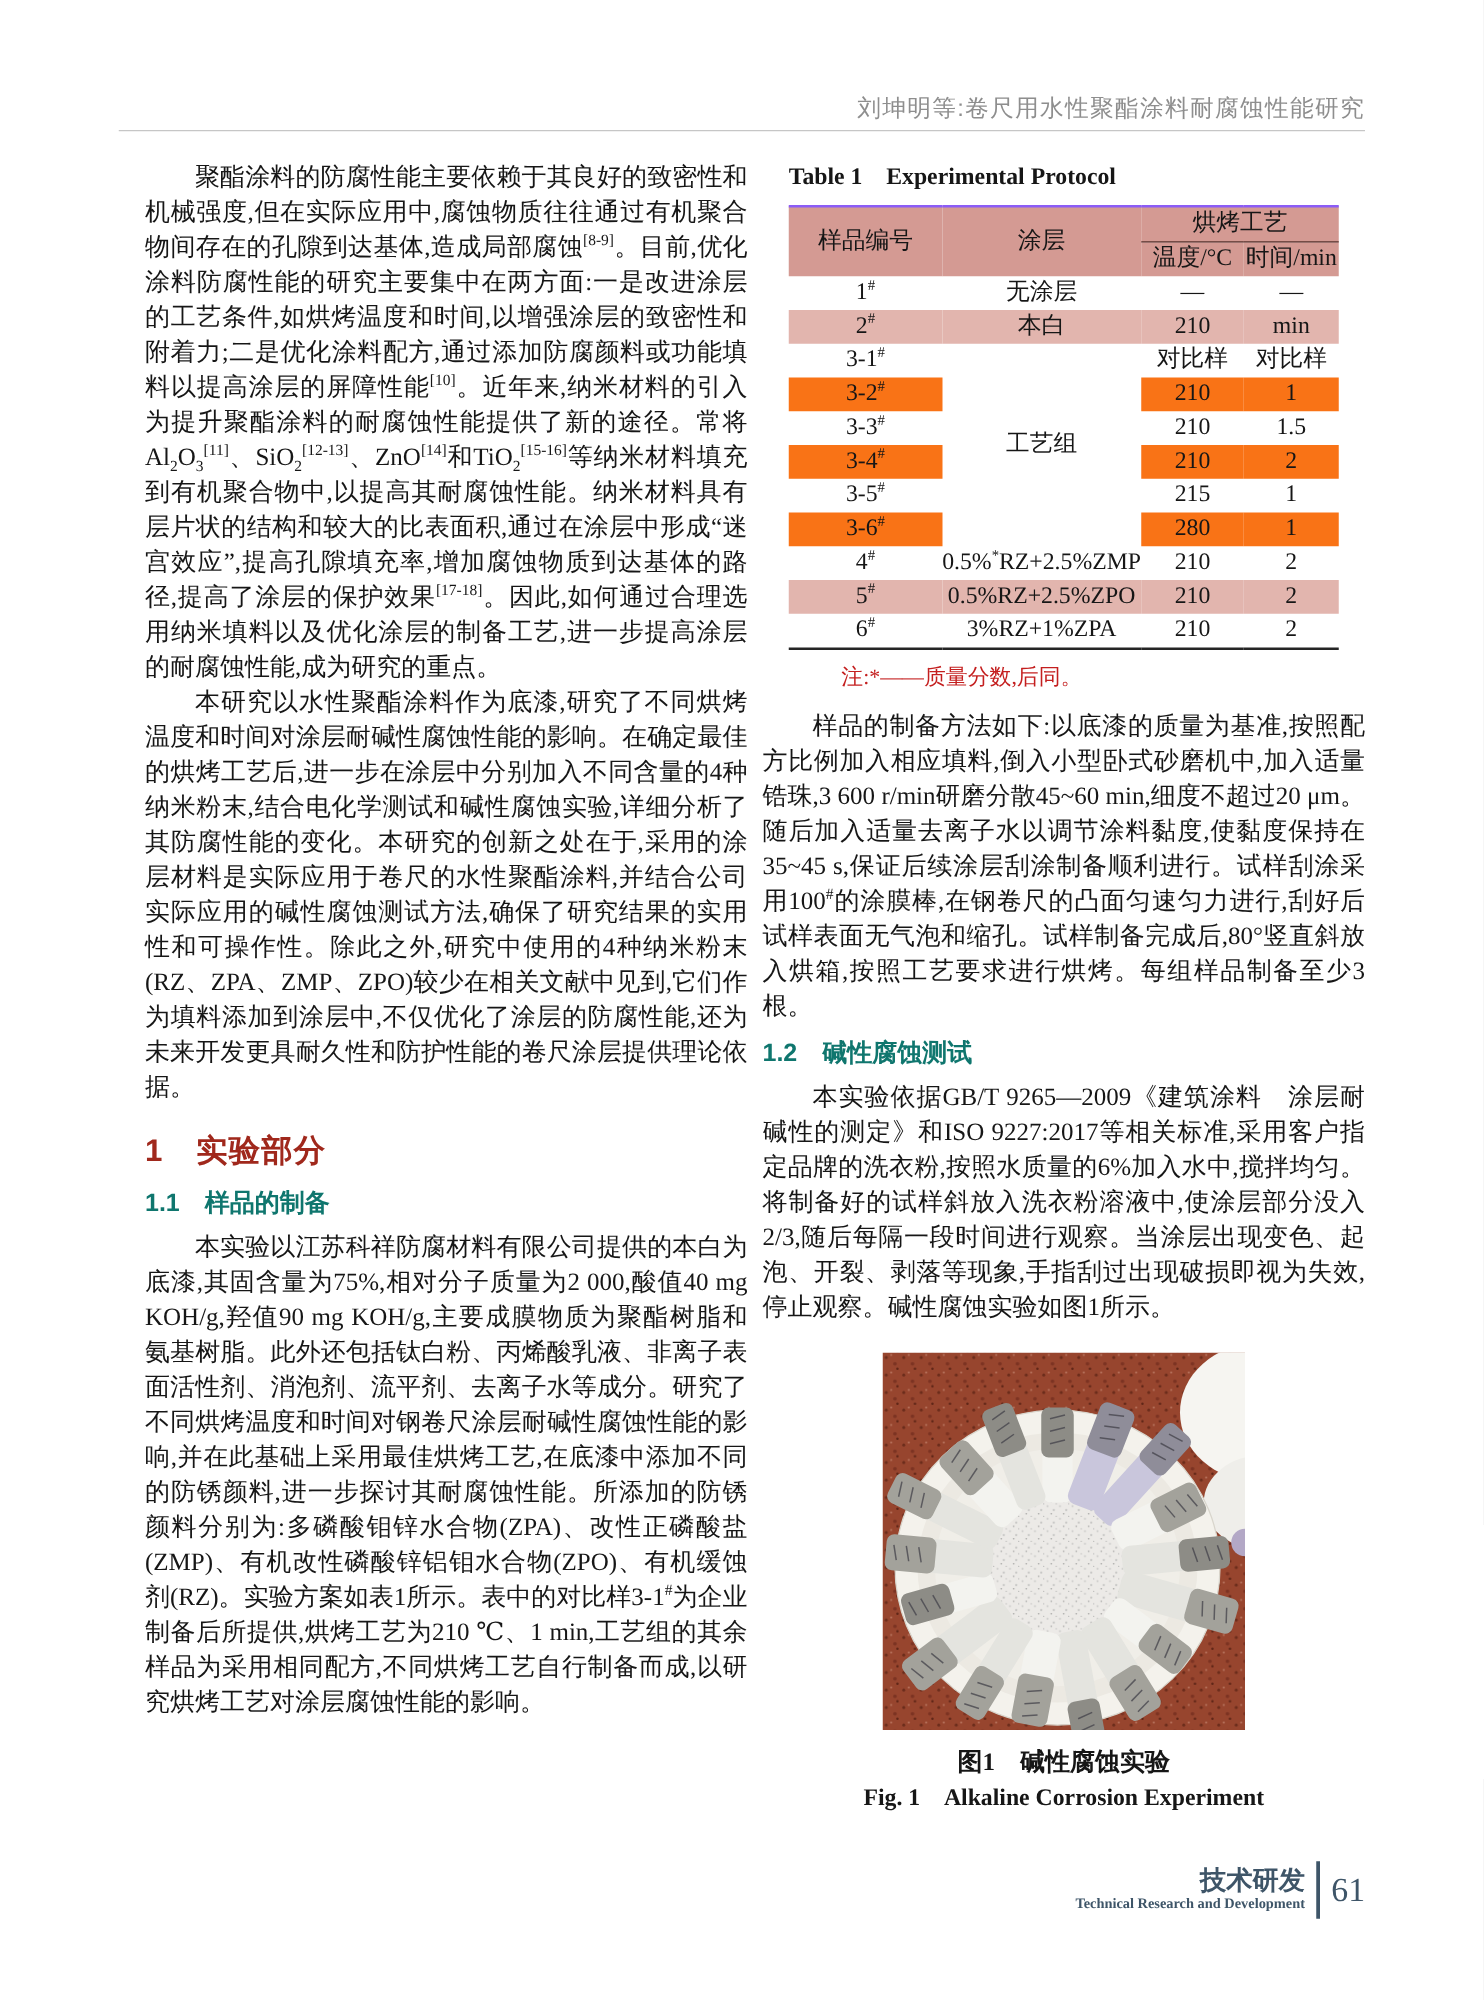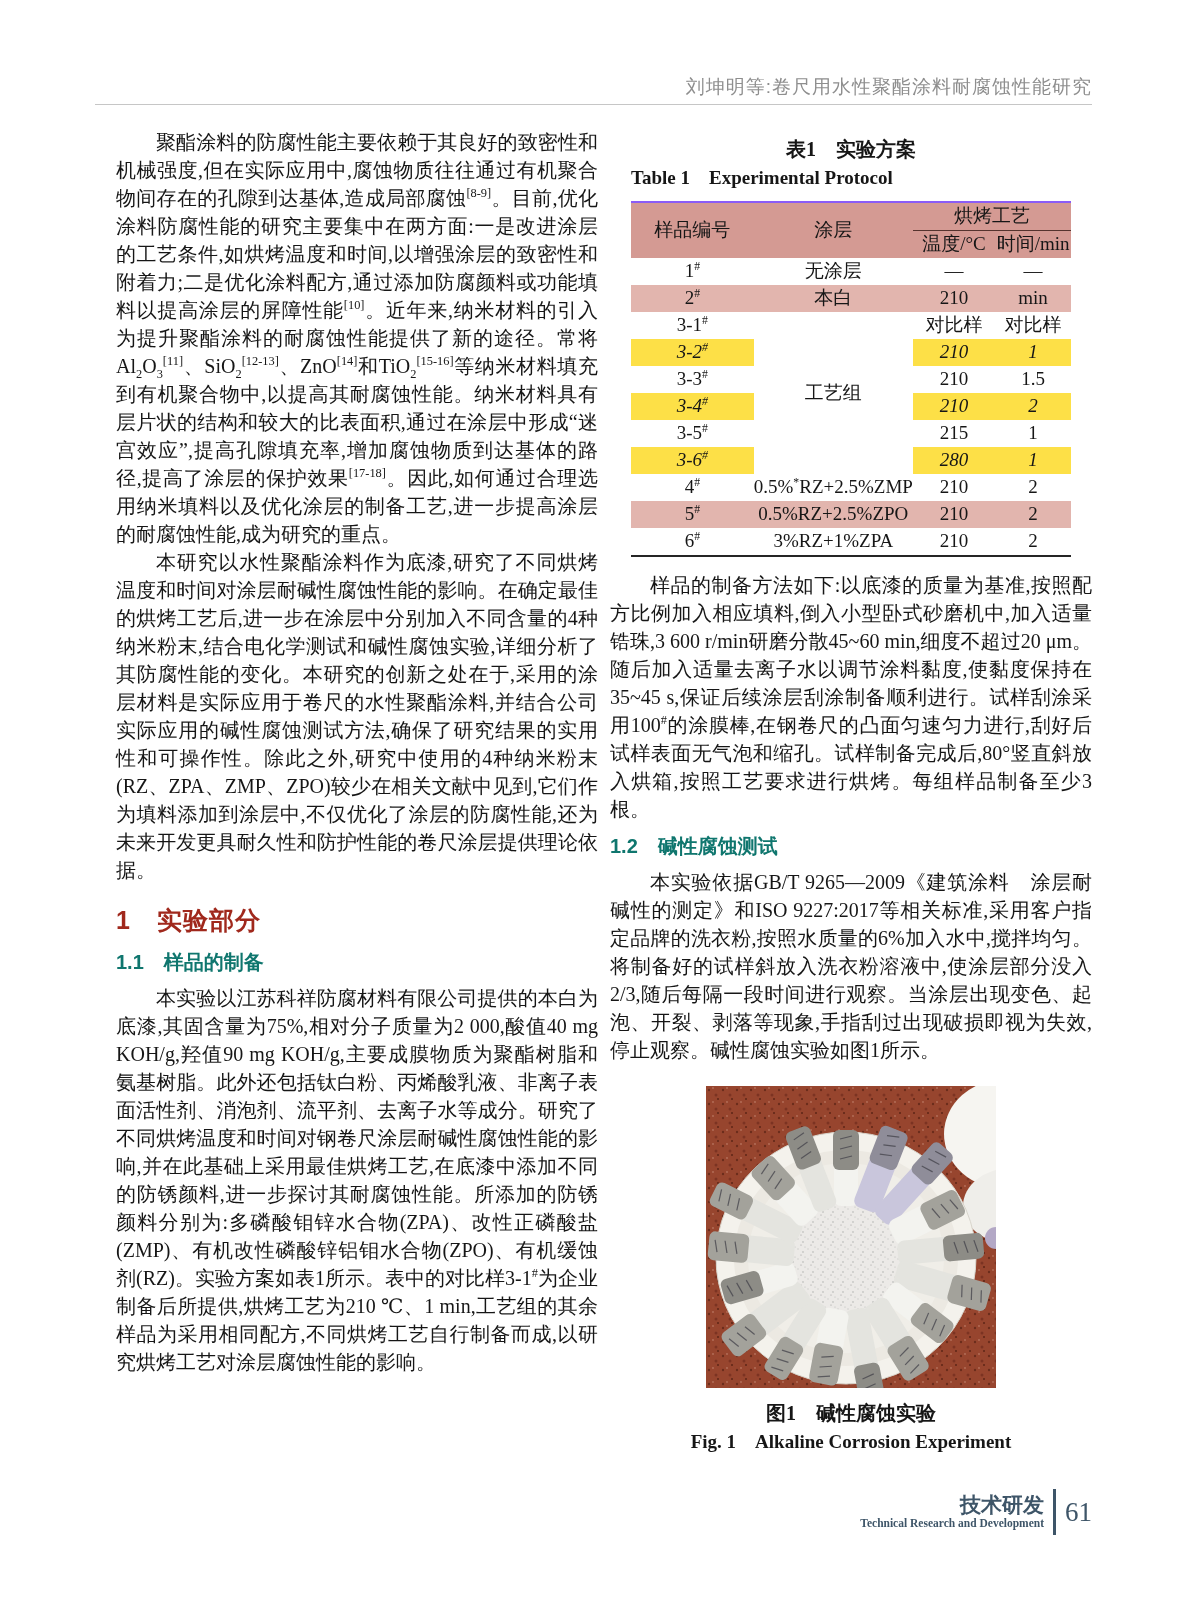--- a/index.html
+++ b/index.html
@@ -23,21 +23,21 @@
   
   .tbl-wrap{width:440px;margin:0 auto;}
   .tbl-title-zh{margin:8px 0 2px 0;text-align:center;font-weight:bold;font-size:20px;}
   .tbl-title-en{margin:0 0 10px 0;text-align:left;font-weight:bold;font-size:19px;}
   table.paper-table{width:440px;border-collapse:collapse;border-top:2px solid #8b5cf6;border-bottom:2px solid #252525;
         font-size:19px;}
   table.paper-table th,table.paper-table td{padding:0;height:27px;text-align:center;font-weight:normal;line-height:1.1;}
   table.paper-table thead th{background:#d49a93;}
   th.th-baking{border-bottom:1px solid #55332e;}
   tr.row-stripe td{background:#e2b5ae;}
-  td.cell-stripe{background:#fde047;font-style:italic;}
+  td.cell-stripe{background:#f97316;}
   col.c1{width:128px;} col.c2{width:150px;} col.c3{width:85px;} col.c4{width:77px;}
   .tbl-note{margin:9px 0 0 42px;font-size:17.5px;color:#c41f1f;}
   
   .figure-block{margin-top:22px;text-align:center;}
   .figure-block svg{display:block;margin:0 auto;}
   .fig-cap-zh{margin:12px 0 2px 0;font-weight:bold;font-size:20px;}
   .fig-cap-en{margin:0;text-align:center;font-weight:bold;font-size:19px;}
   
   .footer{position:absolute;top:1489px;right:95px;display:flex;align-items:center;color:#3e5568;}
   .footer .labels{display:flex;flex-direction:column;align-items:flex-end;margin-right:9px;}
@@ -57,21 +57,20 @@
   <div class="col col-left">
     <p class="body">聚酯涂料的防腐性能主要依赖于其良好的致密性和机械强度,但在实际应用中,腐蚀物质往往通过有机聚合物间存在的孔隙到达基体,造成局部腐蚀<sup>[8-9]</sup>。目前,优化涂料防腐性能的研究主要集中在两方面:一是改进涂层的工艺条件,如烘烤温度和时间,以增强涂层的致密性和附着力;二是优化涂料配方,通过添加防腐颜料或功能填料以提高涂层的屏障性能<sup>[10]</sup>。近年来,纳米材料的引入为提升聚酯涂料的耐腐蚀性能提供了新的途径。常将Al<sub>2</sub>O<sub>3</sub><sup>[11]</sup>、SiO<sub>2</sub><sup>[12-13]</sup>、ZnO<sup>[14]</sup>和TiO<sub>2</sub><sup>[15-16]</sup>等纳米材料填充到有机聚合物中,以提高其耐腐蚀性能。纳米材料具有层片状的结构和较大的比表面积,通过在涂层中形成“迷宫效应”,提高孔隙填充率,增加腐蚀物质到达基体的路径,提高了涂层的保护效果<sup>[17-18]</sup>。因此,如何通过合理选用纳米填料以及优化涂层的制备工艺,进一步提高涂层的耐腐蚀性能,成为研究的重点。</p>
     <p class="body">本研究以水性聚酯涂料作为底漆,研究了不同烘烤温度和时间对涂层耐碱性腐蚀性能的影响。在确定最佳的烘烤工艺后,进一步在涂层中分别加入不同含量的4种纳米粉末,结合电化学测试和碱性腐蚀实验,详细分析了其防腐性能的变化。本研究的创新之处在于,采用的涂层材料是实际应用于卷尺的水性聚酯涂料,并结合公司实际应用的碱性腐蚀测试方法,确保了研究结果的实用性和可操作性。除此之外,研究中使用的4种纳米粉末(RZ、ZPA、ZMP、ZPO)较少在相关文献中见到,它们作为填料添加到涂层中,不仅优化了涂层的防腐性能,还为未来开发更具耐久性和防护性能的卷尺涂层提供理论依据。</p>
     <h1 class="sec">1　实验部分</h1>
     <h2 class="subsec">1.1　样品的制备</h2>
     <p class="body">本实验以江苏科祥防腐材料有限公司提供的本白为底漆,其固含量为75%,相对分子质量为2 000,酸值40 mg KOH/g,羟值90 mg KOH/g,主要成膜物质为聚酯树脂和氨基树脂。此外还包括钛白粉、丙烯酸乳液、非离子表面活性剂、消泡剂、流平剂、去离子水等成分。研究了不同烘烤温度和时间对钢卷尺涂层耐碱性腐蚀性能的影响,并在此基础上采用最佳烘烤工艺,在底漆中添加不同的防锈颜料,进一步探讨其耐腐蚀性能。所添加的防锈颜料分别为:多磷酸钼锌水合物(ZPA)、改性正磷酸盐(ZMP)、有机改性磷酸锌铝钼水合物(ZPO)、有机缓蚀剂(RZ)。实验方案如表1所示。表中的对比样3-1<sup>#</sup>为企业制备后所提供,烘烤工艺为210 ℃、1 min,工艺组的其余样品为采用相同配方,不同烘烤工艺自行制备而成,以研究烘烤工艺对涂层腐蚀性能的影响。</p>
   </div>
 
   <div class="col col-right">
     <div class="tbl-wrap">
-      <p class="tbl-title-zh">表1　实验方案</p>
       <p class="tbl-title-en">Table 1　Experimental Protocol</p>
       <table class="paper-table">
         <colgroup>
             <col class="c1">
             <col class="c2">
             <col class="c3">
             <col class="c4">
           </colgroup>
         <thead>
           <tr>
@@ -141,20 +140,21 @@
               <td>2</td>
             </tr>
             <tr>
               <td>6<sup>#</sup></td>
               <td class="coating">3%RZ+1%ZPA</td>
               <td>210</td>
               <td>2</td>
             </tr>
           </tbody>
       </table>
+      <p class="tbl-note">注:*——质量分数,后同。</p>
     </div>
 
     <p class="body" style="margin-top:14px;">样品的制备方法如下:以底漆的质量为基准,按照配方比例加入相应填料,倒入小型卧式砂磨机中,加入适量锆珠,3 600 r/min研磨分散45~60 min,细度不超过20 μm。随后加入适量去离子水以调节涂料黏度,使黏度保持在35~45 s,保证后续涂层刮涂制备顺利进行。试样刮涂采用100<sup>#</sup>的涂膜棒,在钢卷尺的凸面匀速匀力进行,刮好后试样表面无气泡和缩孔。试样制备完成后,80°竖直斜放入烘箱,按照工艺要求进行烘烤。每组样品制备至少3根。</p>
     <h2 class="subsec" style="margin-top:10px;">1.2　碱性腐蚀测试</h2>
     <p class="body">本实验依据GB/T 9265—2009《建筑涂料　涂层耐碱性的测定》和ISO 9227:2017等相关标准,采用客户指定品牌的洗衣粉,按照水质量的6%加入水中,搅拌均匀。将制备好的试样斜放入洗衣粉溶液中,使涂层部分没入2/3,随后每隔一段时间进行观察。当涂层出现变色、起泡、开裂、剥落等现象,手指刮过出现破损即视为失效,停止观察。碱性腐蚀实验如图1所示。</p>
 
     <div class="figure-block">
       <svg width="290" height="302" viewBox="0 0 290 302">
         <defs>
           <pattern id="floorPat" width="14" height="14" patternUnits="userSpaceOnUse">

